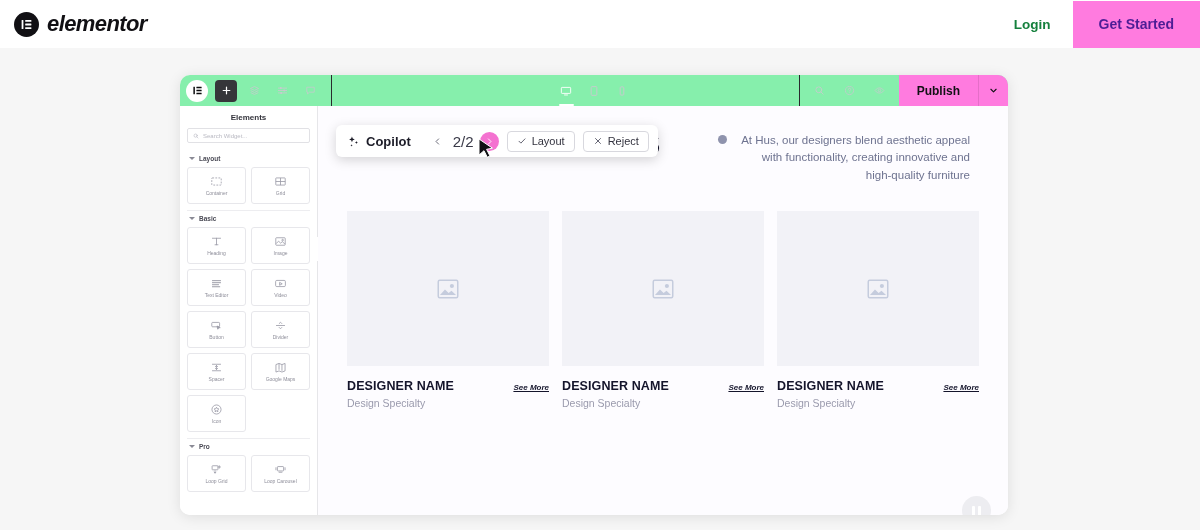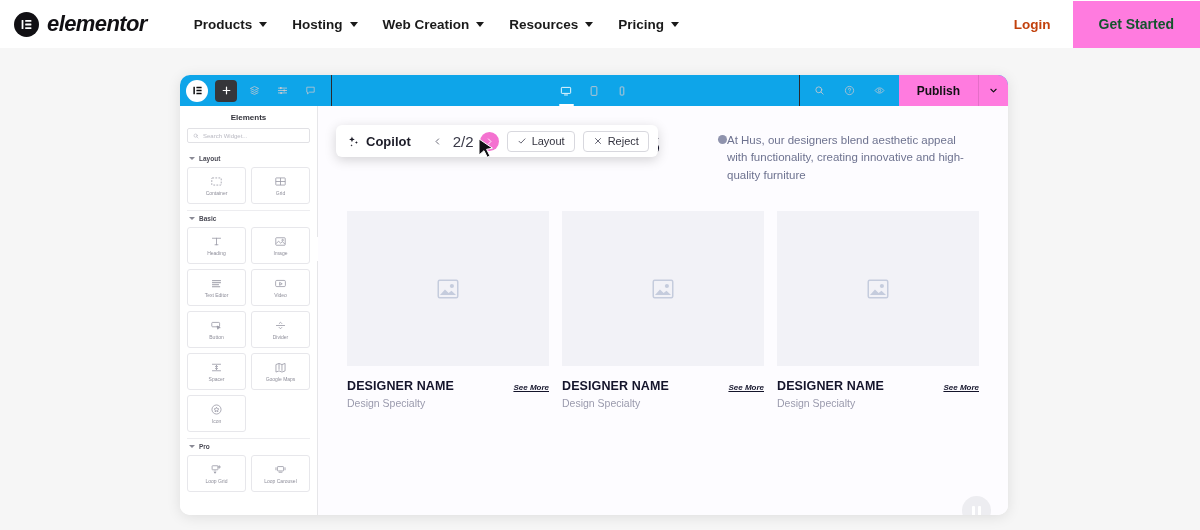--- a/index.html
+++ b/index.html
@@ -38,24 +38,24 @@
   .caret {
     width: 0; height: 0;
     border-left: 4.5px solid transparent;
     border-right: 4.5px solid transparent;
     border-top: 5px solid #1a1a1a;
   }
   .header-right {
     margin-left: auto; display: flex; align-items: center; gap: 22px;
     padding-right: 0;
   }
-  .login-link { font-size: 13.5px; color: #c2410c; font-weight: 600; cursor: pointer; }
+  .login-link { font-size: 13.5px; color: #15803d; font-weight: 600; cursor: pointer; }
   .cta-button {
     background: #ff7bdf;
-    color: #14532d;
+    color: #4c1d95;
     font-size: 14px; font-weight: bold;
     padding: 0 26px;
     height: 47px;
     display: flex; align-items: center; justify-content: center;
     border: none; cursor: pointer;
     font-family: "Liberation Sans", sans-serif;
   }
 
   
   .page-bg {
@@ -70,21 +70,21 @@
     width: 828px; height: 440px;
     background: #ffffff;
     border-radius: 10px;
     overflow: hidden;
     box-shadow: 0 2px 14px rgba(0,0,0,0.10);
   }
 
   .editor-topbar {
     position: relative;
     height: 31px; width: 100%;
-    background: #0ea5e9;
+    background: #86efac;
     display: flex; 
   }
   .tb-left { display: flex; align-items: center; height: 100%; }
   .tb-logo {
     width: 22px; height: 22px; border-radius: 50%;
     background: #ffffff; color: #0d0d0f;
     display: flex; align-items: center; justify-content: center;
     margin-left: 6px; cursor: pointer;
   }
   .tb-add {
@@ -199,21 +199,21 @@
   .hero {
     display: flex; padding: 22px 38px 0 24px; gap: 16px;
   }
   .hero-title {
     font-size: 30px; font-weight: bold; color: #14142b;
     letter-spacing: 0.2px; line-height: 1.05;
     flex: 0 0 360px;
     white-space: nowrap;
   }
   .hero-para {
-    display: flex; padding-top: 4px;
+    display: flex; gap: 7px; padding-top: 4px; text-align: right;
   }
   .para-dot {
     width: 9px; height: 9px; border-radius: 50%;
     background: #8f93ad; flex: 0 0 auto; margin-top: 3px;
   }
   .hero-para p {
     font-size: 11.5px; line-height: 1.52; color: #6e7390;
     max-width: 258px;
   }
   .cards {
@@ -297,42 +297,20 @@
       <svg width="13" height="13" viewBox="0 0 16 16" fill="currentColor">
         <rect x="2" y="2.5" width="2.2" height="11" rx="0.4"></rect>
         <rect x="6.4" y="2.5" width="7.6" height="2.2" rx="0.4"></rect>
         <rect x="6.4" y="6.9" width="7.6" height="2.2" rx="0.4"></rect>
         <rect x="6.4" y="11.3" width="7.6" height="2.2" rx="0.4"></rect>
       </svg>
     </span>
     <span class="brand-text">elementor</span>
   </div>
 
-  <nav class="main-nav">
-    <div class="nav-item">
-      <span>Products</span>
-      <span class="caret"></span>
-    </div>
-    <div class="nav-item">
-      <span>Hosting</span>
-      <span class="caret"></span>
-    </div>
-    <div class="nav-item">
-      <span>Web Creation</span>
-      <span class="caret"></span>
-    </div>
-    <div class="nav-item">
-      <span>Resources</span>
-      <span class="caret"></span>
-    </div>
-    <div class="nav-item">
-      <span>Pricing</span>
-      <span class="caret"></span>
-    </div>
-  </nav>
 
   <div class="header-right">
     <span class="login-link">Login</span>
     <button class="cta-button">Get Started</button>
   </div>
 </div>
 
 <div class="page-bg"></div>
 
 <div class="editor-window">

